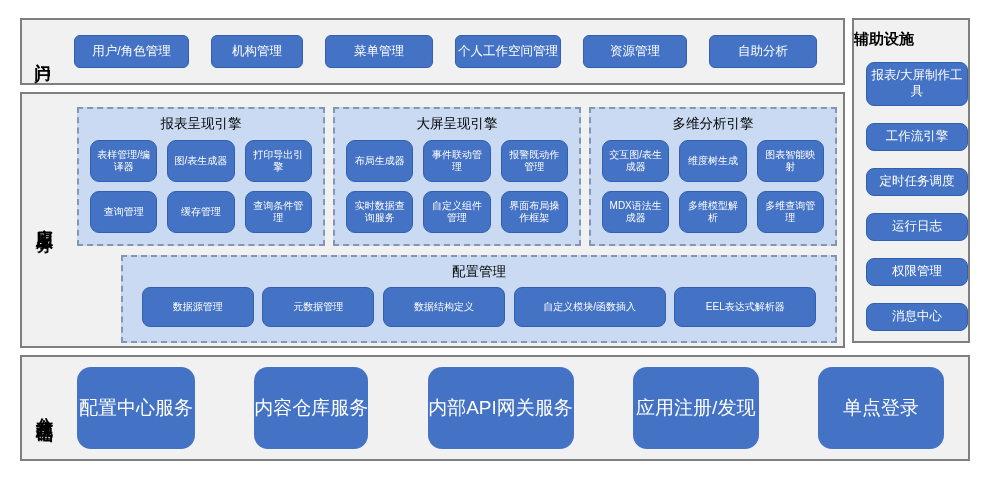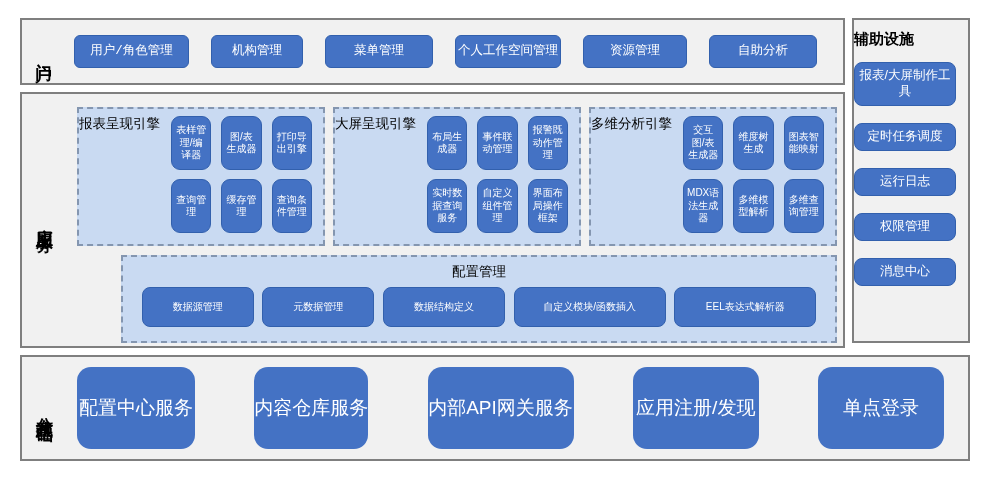--- a/index.html
+++ b/index.html
@@ -9,21 +9,21 @@
     width: 987px; height: 483px; position: relative; overflow: hidden;
   }
   .canvas { position: absolute; inset: 0; width: 987px; height: 483px; }
 
   
   .section {
     position: absolute;
     background: #f1f1f1;
     border: 2px solid #7f7f7f;
   }
-  .portal-section   { left: 20px; top: 18px;  width: 825px; height: 67px; font-family: Liberation Mono, monospace; }
+  .portal-section   { left: 20px; top: 18px;  width: 825px; height: 67px; }
   .app-section      { left: 20px; top: 92px;  width: 825px; height: 256px; }
   .aux-section      { left: 852px; top: 18px; width: 118px; height: 325px; }
   .dist-section     { left: 20px; top: 355px; width: 950px; height: 106px; }
 
   .v-label {
     writing-mode: vertical-rl;
     text-orientation: upright;
     font-weight: bold;
     color: #000;
     font-size: 17px;
@@ -56,21 +56,21 @@
 
   
   .app-content { position: absolute; left: 55px; top: 13px; right: 6px; bottom: 0; }
   .group-row { display: flex; gap: 8px; }
   .panel {
     background: #c9daf2;
     border: 2px dashed #8496b0;
   }
   .group {
     flex: 1; height: 139px;
-    display: flex; flex-direction: row;
+    display: flex; flex-direction: column;
   }
   .group-title, .config-title {
     text-align: center; color: #000; font-size: 13.5px;
     margin-top: 6px;
   }
   .group-grid {
     flex: 1;
     display: grid;
     grid-template-columns: repeat(3, 1fr);
     grid-template-rows: 1fr 1fr;
@@ -87,21 +87,21 @@
   }
   .config-row .btn { height: 40px; border-radius: 8px; }
 
   
   .aux-title {
     text-align: left; font-weight: bold; font-size: 15px; color: #000;
     margin-top: 10px;
   }
   .aux-col {
     margin-top: 13px;
-    display: flex; flex-direction: column; align-items: flex-start; gap: 17px;
+    display: flex; flex-direction: column; align-items: flex-end; gap: 17px;
   }
   .aux-col .btn { width: 102px; min-height: 28px; border-radius: 8px; padding: 3px 2px; font-size: 12.5px; }
   .aux-col .btn:first-child { min-height: 44px; }
 
   
   .dist-row {
     position: absolute; left: 55px; right: 24px; top: 0; height: 100%;
     display: flex; align-items: center; justify-content: space-between;
   }
   .dist-row .btn { height: 82px; border-radius: 14px; font-size: 19px; border: none; }
@@ -178,20 +178,21 @@
         </div>
       </div>
 
     </div>
   </div>
 
   <div class="section aux-section">
     <div class="aux-title">辅助设施</div>
     <div class="aux-col">
       <div class="btn">报表/大屏制作工具</div>
+      <div class="btn">工作流引擎</div>
       <div class="btn">定时任务调度</div>
       <div class="btn">运行日志</div>
       <div class="btn">权限管理</div>
       <div class="btn">消息中心</div>
     </div>
   </div>
 
   <div class="section dist-section">
     <div class="v-label">分布式基础</div>
     <div class="dist-row">

